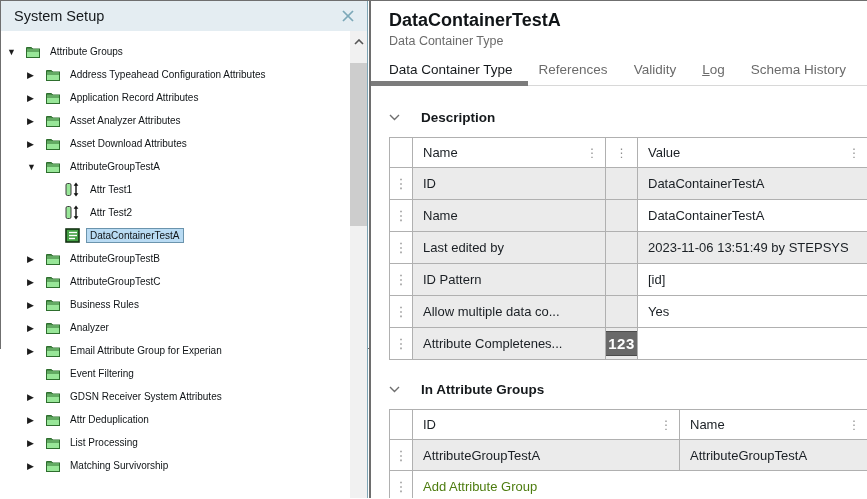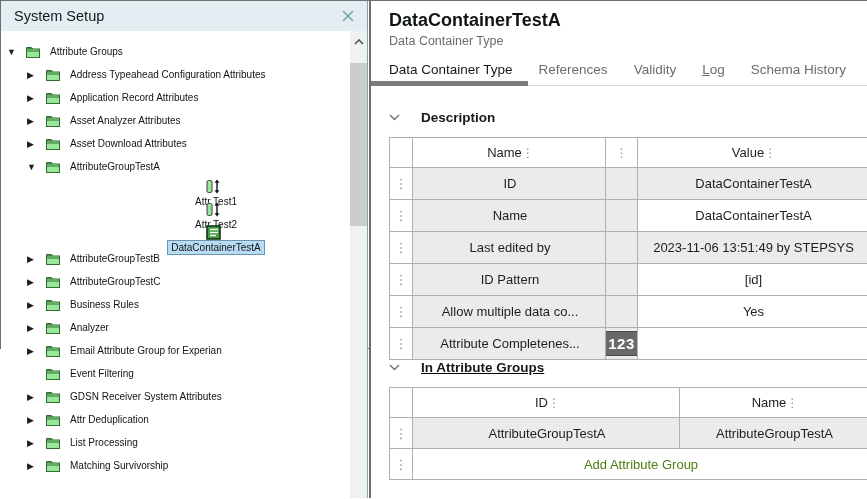--- a/index.html
+++ b/index.html
@@ -11,21 +11,21 @@
   .left-panel { position:absolute; left:0; top:0; width:367px; height:497px; background:#fff; border-right:1px solid #7fa5b5; }
   .splitter { position:absolute; left:368px; top:0; width:2px; height:497px; background:#6e6e6e; }
   .titlebar { height:30px; background:#e4edf2; display:flex; align-items:center; justify-content:space-between; padding:0 10px 0 13px; }
   .titlebar .title { font-size:14.5px; color:#15191c; }
   .close-btn { width:18px; height:18px; display:flex; align-items:center; justify-content:center; cursor:pointer; }
   .tree-area { position:relative; height:467px; overflow:hidden; background:#fff; }
   .tree { padding-top:9px; }
   .tree-row { display:flex; align-items:center; height:23px; white-space:nowrap; cursor:default; }
   .tree-row.lvl0 { padding-left:6px; }
   .tree-row.lvl1 { padding-left:26px; }
-  .tree-row.lvl2 { padding-left:64px;flex-direction:column; }
+  .tree-row.lvl2 { padding-left:64px; }
   .expander { width:18px; font-size:9px; color:#1c1c1c; display:inline-block; flex:0 0 18px; }
   .tree-icon { width:16px; height:14px; margin-right:5px; flex:0 0 16px; display:inline-flex; align-items:center; }
   .tree-label { font-size:10px; color:#101417; padding:1px 3px; border:1px solid transparent; }
   .tree-label.selected { background:#b9dbf3; border-color:#6b94ad; }
 
   
   .vscroll { position:absolute; top:0; right:0; width:17px; height:467px; background:#f1f1f1; }
   .vscroll .up-btn { height:22px; display:flex; align-items:center; justify-content:center; cursor:pointer; }
   .vscroll .thumb { position:absolute; left:0; top:32px; width:17px; height:163px; background:#cdcdcd; cursor:pointer; }
 
@@ -36,26 +36,26 @@
 
   .tabstrip { position:relative; margin-top:14px; display:flex; gap:26px; padding-bottom:9px; }
   .tabstrip::after { content:""; position:absolute; left:-18px; right:0; bottom:0; height:1px; background:#d8d8d8; }
   .active-bar { position:absolute; left:-18px; bottom:0; width:157px; height:5px; background:#7c7c7c; z-index:2; }
   .tab { font-size:13.5px; color:#6b6b6b; cursor:pointer; white-space:nowrap; }
   .tab.active { color:#15191c; }
   .tab u { text-decoration:underline; }
 
   .section-header { display:flex; align-items:center; gap:21px; margin-top:24px; cursor:pointer; }
   .section-header .heading { font-size:13.5px; font-weight:bold; color:#15191c; }
-  .section-header.groups { margin-top:0;text-decoration:underline; }
+  .section-header.groups { margin-top:22px; }
 
   .tbl { margin-top:12px; display:grid; border-top:1px solid #b0b0b0; border-left:1px solid #b0b0b0; width:479px; }
   .tbl.desc { grid-template-columns:23px 193px 32px minmax(0,1fr); }
   .tbl.groups { grid-template-columns:23px 267px minmax(0,1fr); }
-  .tbl > div { border-right:1px solid #b0b0b0; border-bottom:1px solid #b0b0b0; display:flex; align-items:center; font-size:13px; color:#1a1f24; overflow:hidden; white-space:nowrap; background:#fff;justify-content:center; }
+  .tbl > div { border-right:1px solid #b0b0b0; border-bottom:1px solid #b0b0b0; display:flex; align-items:center; font-size:13px; color:#1a1f24; overflow:hidden; white-space:nowrap; background:#fff; }
   .th { height:30px; padding:0 7px 0 10px; justify-content:space-between; color:#2a2f34; }
   .th.center, .td.handle { justify-content:center; padding:0; }
   .td { height:32px; padding:0 8px 0 10px; }
   .tbl.groups .td { height:31px; }
   .td.gray { background:#ebebeb; }
   .td.mid { padding:0; justify-content:center; }
   .kebab { color:#8f8f8f; font-size:12px; line-height:1; }
   .kebab::before { content:"\22EE"; }
   .td.handle .kebab { font-size:13px; }
   .badge { display:inline-flex; align-items:center; justify-content:center; background:#696969; color:#fff; font-size:15px; font-weight:bold; border-radius:3px; padding:3px 4px; letter-spacing:0.5px; border:1px solid #4c4c4c; }

